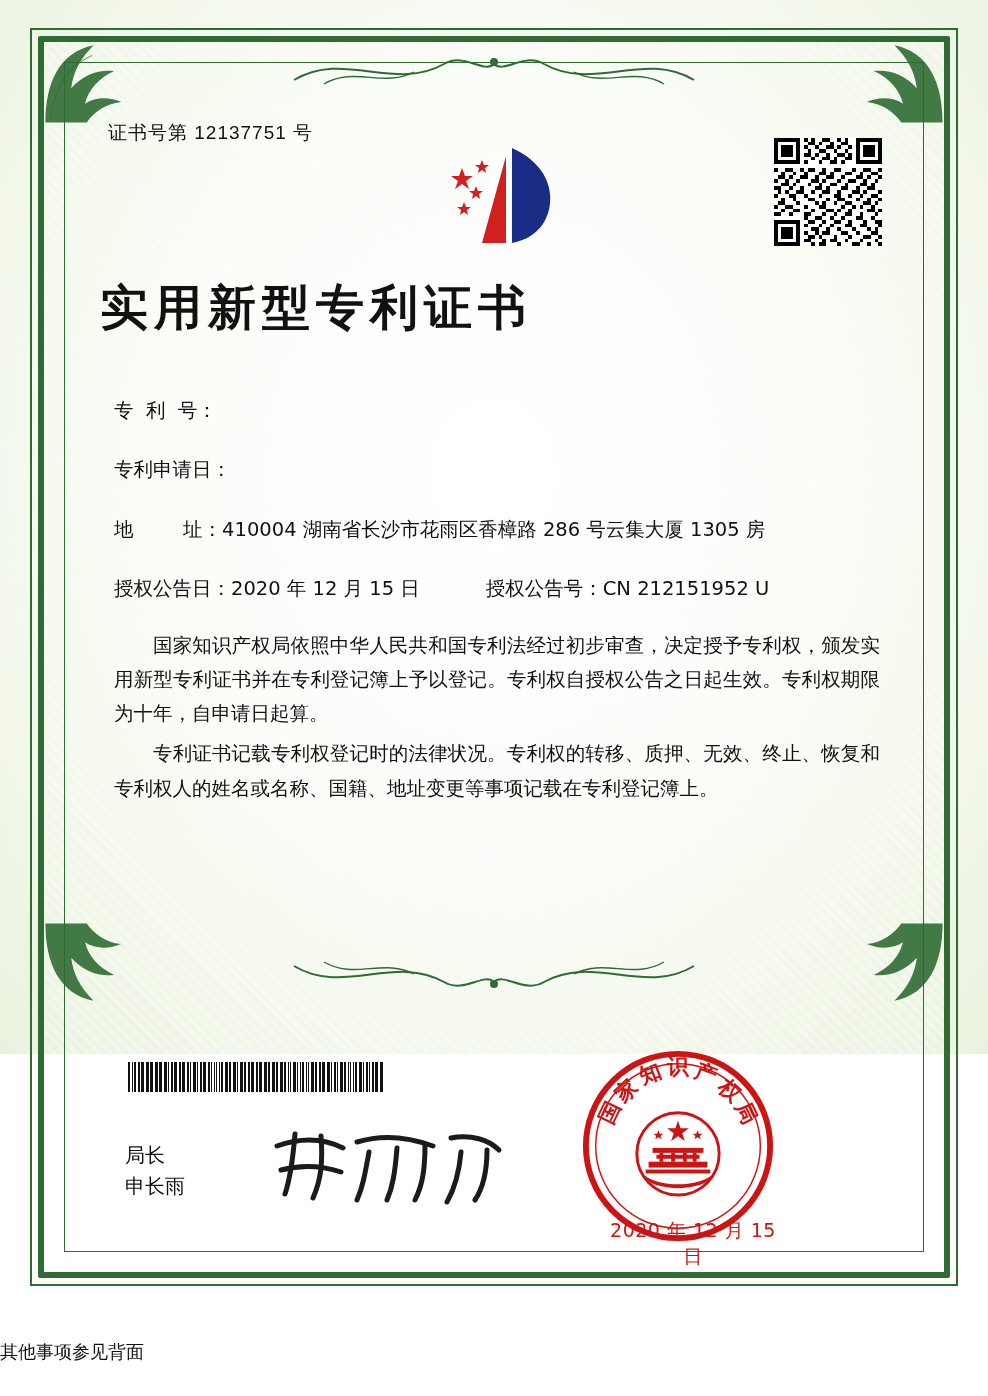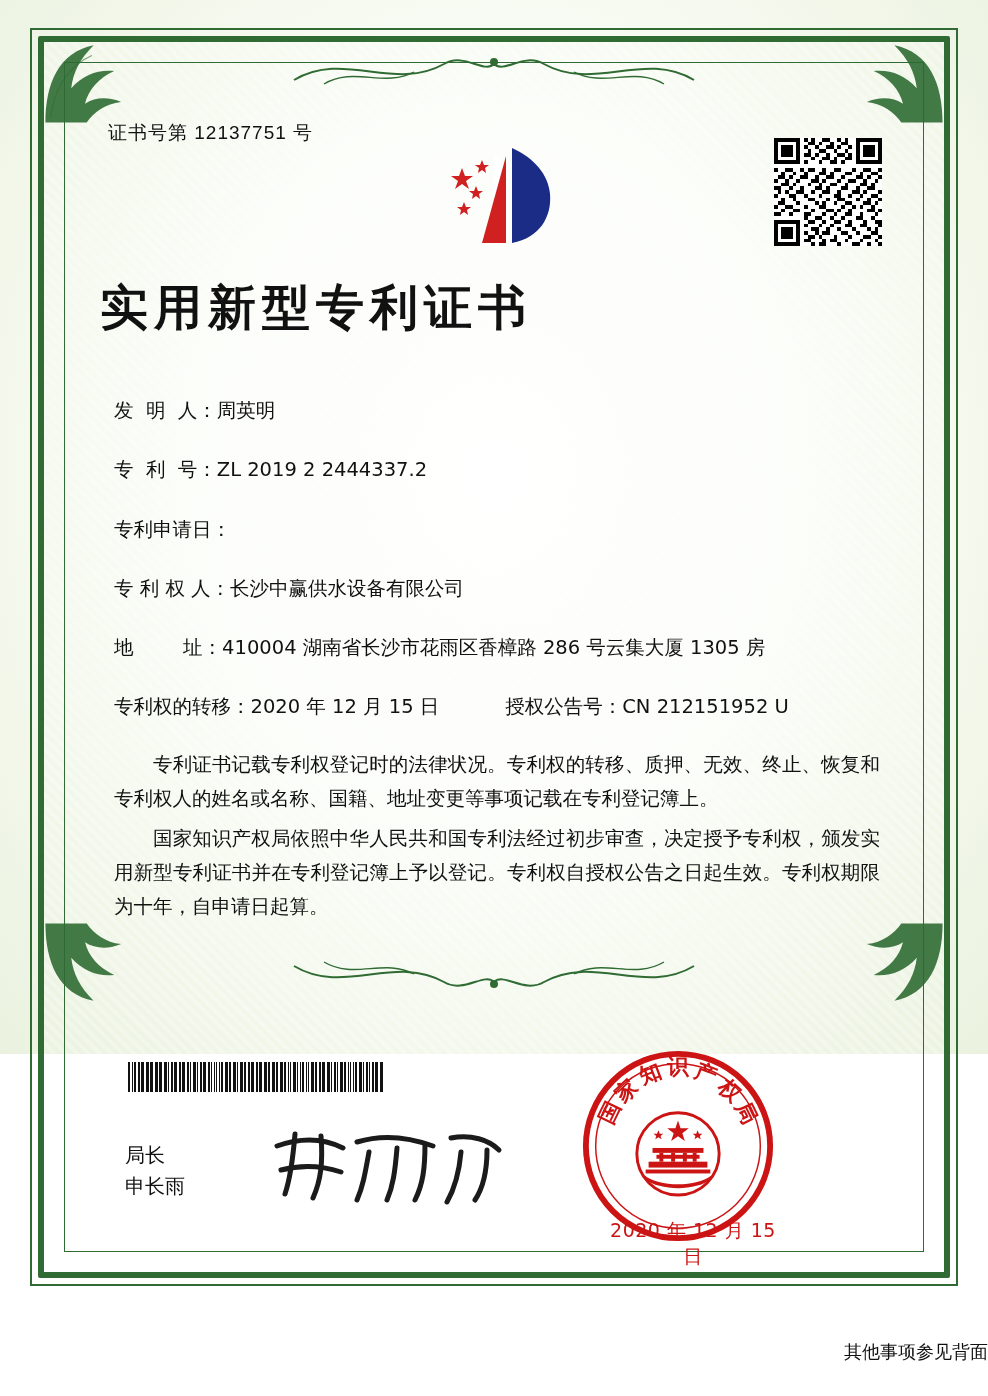--- a/index.html
+++ b/index.html
@@ -216,21 +216,21 @@
     top: 1278px;
     text-align: center;
     font-size: 18px;
     font-family: "DejaVu Sans", "Liberation Sans", sans-serif;
   }
 
   .footnote {
     position: absolute;
     left: 0; right: 0;
     top: 1340px;
-    text-align: right;
+    text-align: left;
     font-size: 18px;
     font-family: "DejaVu Sans", "Liberation Sans", sans-serif;
   }
 </style>
 </head>
 <body>
 
 <div class="page">
 
   <div class="frame-outer"></div>
@@ -501,49 +501,40 @@
             <rect x="25" y="28" width="1" height="1"></rect>
             <rect x="28" y="28" width="1" height="1"></rect>
         </g>
       </svg>
     </div>
 
     <div class="title">实用新型专利证书</div>
 
     <div class="fields">
       <div class="field-row">
-        <span class="field-label">发  明  人：</span>
-        <span class="field-value">周英明</span>
-      </div>
-      <div class="field-row">
         <span class="field-label">专  利  号：</span>
-        <span class="field-value">ZL 2019 2 2444337.2</span>
       </div>
       <div class="field-row">
         <span class="field-label">专利申请日：</span>
-      </div>
-      <div class="field-row">
-        <span class="field-label">专 利 权 人：</span>
-        <span class="field-value">长沙中赢供水设备有限公司</span>
       </div>
       <div class="field-row">
         <span class="field-label">地        址：</span>
         <span class="field-value">410004 湖南省长沙市花雨区香樟路 286 号云集大厦 1305 房</span>
       </div>
       <div class="field-row grant">
-        <span class="field-label">专利权的转移：</span>
+        <span class="field-label">授权公告日：</span>
         <span>2020 年 12 月 15 日</span>
         <span class="grant-second">授权公告号：</span>
         <span>CN 212151952 U</span>
       </div>
     </div>
 
     <div class="paragraphs">
+      <p>国家知识产权局依照中华人民共和国专利法经过初步审查，决定授予专利权，颁发实用新型专利证书并在专利登记簿上予以登记。专利权自授权公告之日起生效。专利权期限为十年，自申请日起算。</p>
       <p>专利证书记载专利权登记时的法律状况。专利权的转移、质押、无效、终止、恢复和专利权人的姓名或名称、国籍、地址变更等事项记载在专利登记簿上。</p>
-      <p>国家知识产权局依照中华人民共和国专利法经过初步审查，决定授予专利权，颁发实用新型专利证书并在专利登记簿上予以登记。专利权自授权公告之日起生效。专利权期限为十年，自申请日起算。</p>
     </div>
 
   </div>
 
   <div class="barcode" id="barcode">
       <i style="width: 2px;"></i>
       <i style="width: 1px;"></i>
       <i style="width: 2px;"></i>
       <i style="width: 2px;"></i>
       <i style="width: 3px;"></i>

